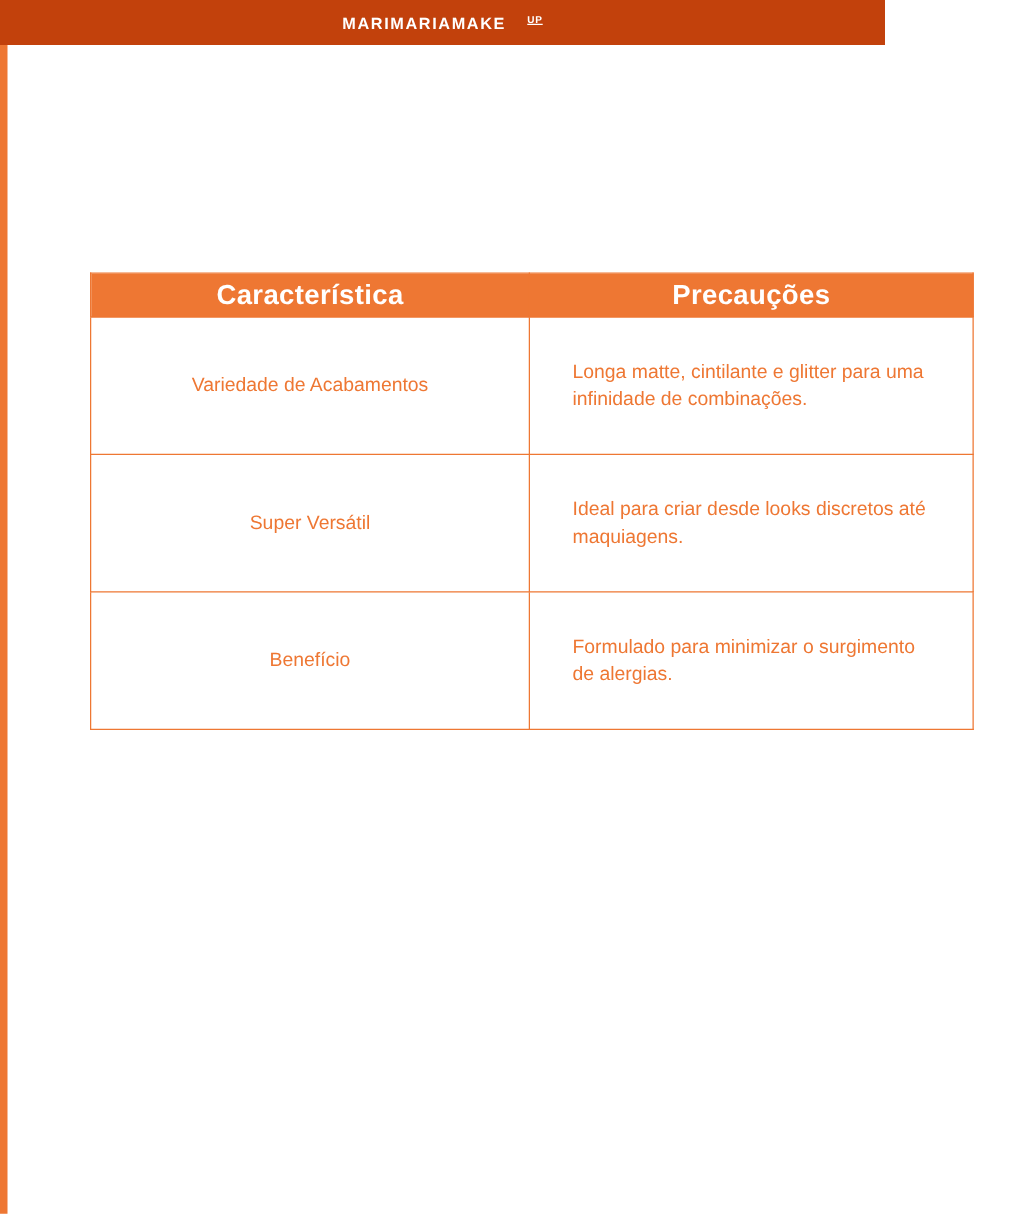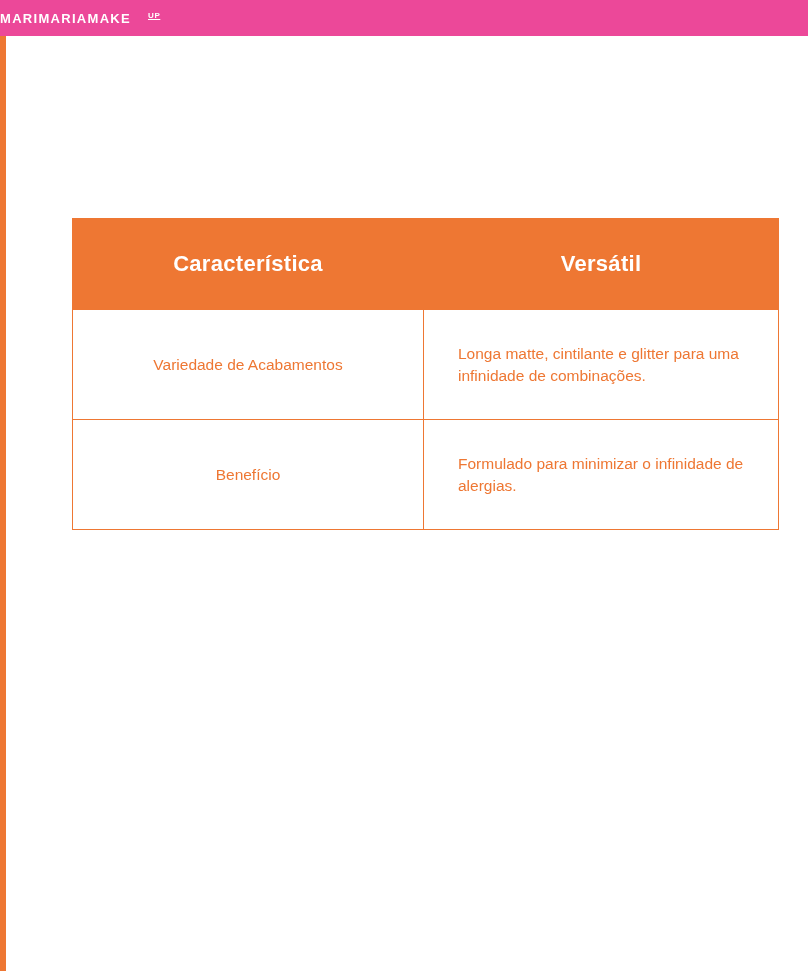--- a/index.html
+++ b/index.html
@@ -28,25 +28,26 @@
     top: 0;
     width: 6px;
     height: 971px;
     background: #ee7733;
   }
   
   .brand-bar {
     position: absolute;
     left: 0;
     top: 0;
-    width: 808px;
+    width: 708px;
     height: 36px;
-    background: #ec4899;
+    background: #c2410c;
     display: flex;
     align-items: center;
+    justify-content: center;
   }
   .brand-logo {
     display: flex;
     align-items: baseline;
     color: #ffffff;
     letter-spacing: 1.2px;
   }
   .brand-main {
     font-size: 13px;
     font-weight: bold;
@@ -75,21 +76,21 @@
   table.benefits {
     border-collapse: collapse;
     width: 664px;
     table-layout: fixed;
   }
   table.benefits th {
     background: #ee7733;
     color: #ffffff;
     font-size: 22px;
     font-weight: bold;
-    padding: 32px 10px;
+    padding: 4px 10px;
     text-align: center;
     letter-spacing: 0.3px;
     border: 1px solid #ee7733;
     height: 26px;
   }
   table.benefits th.col-a { width: 330px; }
   table.benefits th.col-b { width: 334px; }
   table.benefits td {
     border: 1px solid #ee7733;
     color: #ee7733;
@@ -120,29 +121,33 @@
       <span class="brand-main">MARIMARIAMAKE</span>
         <span class="brand-sup">UP</span>
     </div>
   </div>
 
   <div class="table-wrap">
     <table class="benefits">
       <thead>
         <tr>
           <th class="col-a">Característica</th>
-          <th class="col-b">Versátil</th>
+          <th class="col-b">Precauções</th>
         </tr>
       </thead>
       <tbody>
         <tr>
           <td class="feature">Variedade de Acabamentos</td>
           <td class="benefit">Longa matte, cintilante e glitter para uma infinidade de combinações.</td>
         </tr>
         <tr>
+          <td class="feature">Super Versátil</td>
+          <td class="benefit">Ideal para criar desde looks discretos até maquiagens.</td>
+        </tr>
+        <tr>
           <td class="feature">Benefício</td>
-          <td class="benefit">Formulado para minimizar o infinidade de alergias.</td>
+          <td class="benefit">Formulado para minimizar o surgimento de alergias.</td>
         </tr>
       </tbody>
     </table>
   </div>
 
 </div>
 
 </body></html>

